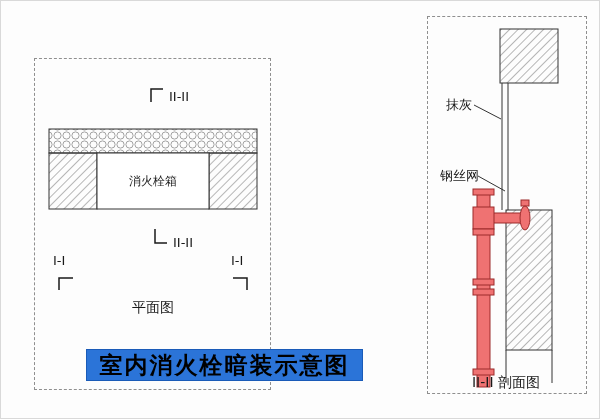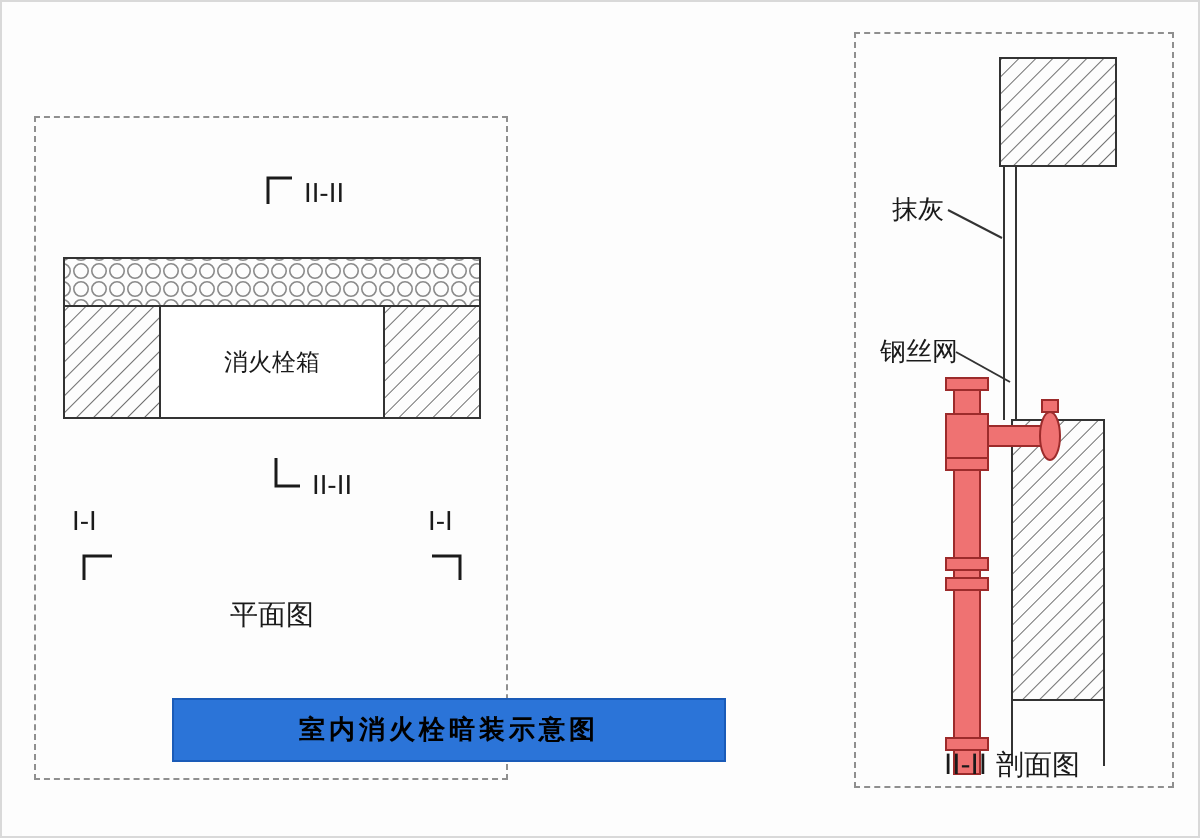--- a/index.html
+++ b/index.html
@@ -1,25 +1,25 @@
 <!DOCTYPE html>
 <html><head>
 <meta charset="utf-8">
 <style>
   * { margin:0; padding:0; box-sizing:border-box; }
   html,body { background:#ffffff; font-family:"DejaVu Sans", sans-serif; }
   .stage { position:relative; width:600px; height:419px; background:#fdfdfd;
            border:1px solid #d9d9d9; overflow:hidden; }
   .panel { position:absolute; border:1px dashed #8f8f8f; }
-  .panel-plan { left:16px;  top:57px; width:237px; height:332px; }
+  .panel-plan { left:33px;  top:57px; width:237px; height:332px; }
   .panel-sec1 { left:276px; top:47px; width:127px; height:283px; }
   .panel-sec2 { left:426px; top:15px; width:160px; height:378px;text-align:center; }
   .banner { position:absolute; left:85px; top:348px; width:277px; height:32px;
             display:flex; align-items:center; justify-content:center;
-            font-size:13px; font-weight:bold; letter-spacing:2px; color:#000;
+            font-size:23px; font-weight:bold; letter-spacing:2px; color:#000;
             border:1px solid #1a5bb8; }
   svg { display:block; }
   svg text { font-family:"DejaVu Sans", sans-serif; fill:#1a1a1a; }
   .marker  { font-size:13px; }
   .caption { font-size:14px; }
   .boxlabel{ font-size:12px; }
   .big { font-size:22px; letter-spacing:3px; }
   .med { font-size:17px; letter-spacing:1px; }
   .lbl { font-size:13px; }
   .mk { fill:none; stroke:#1a1a1a; stroke-width:1.5; }

